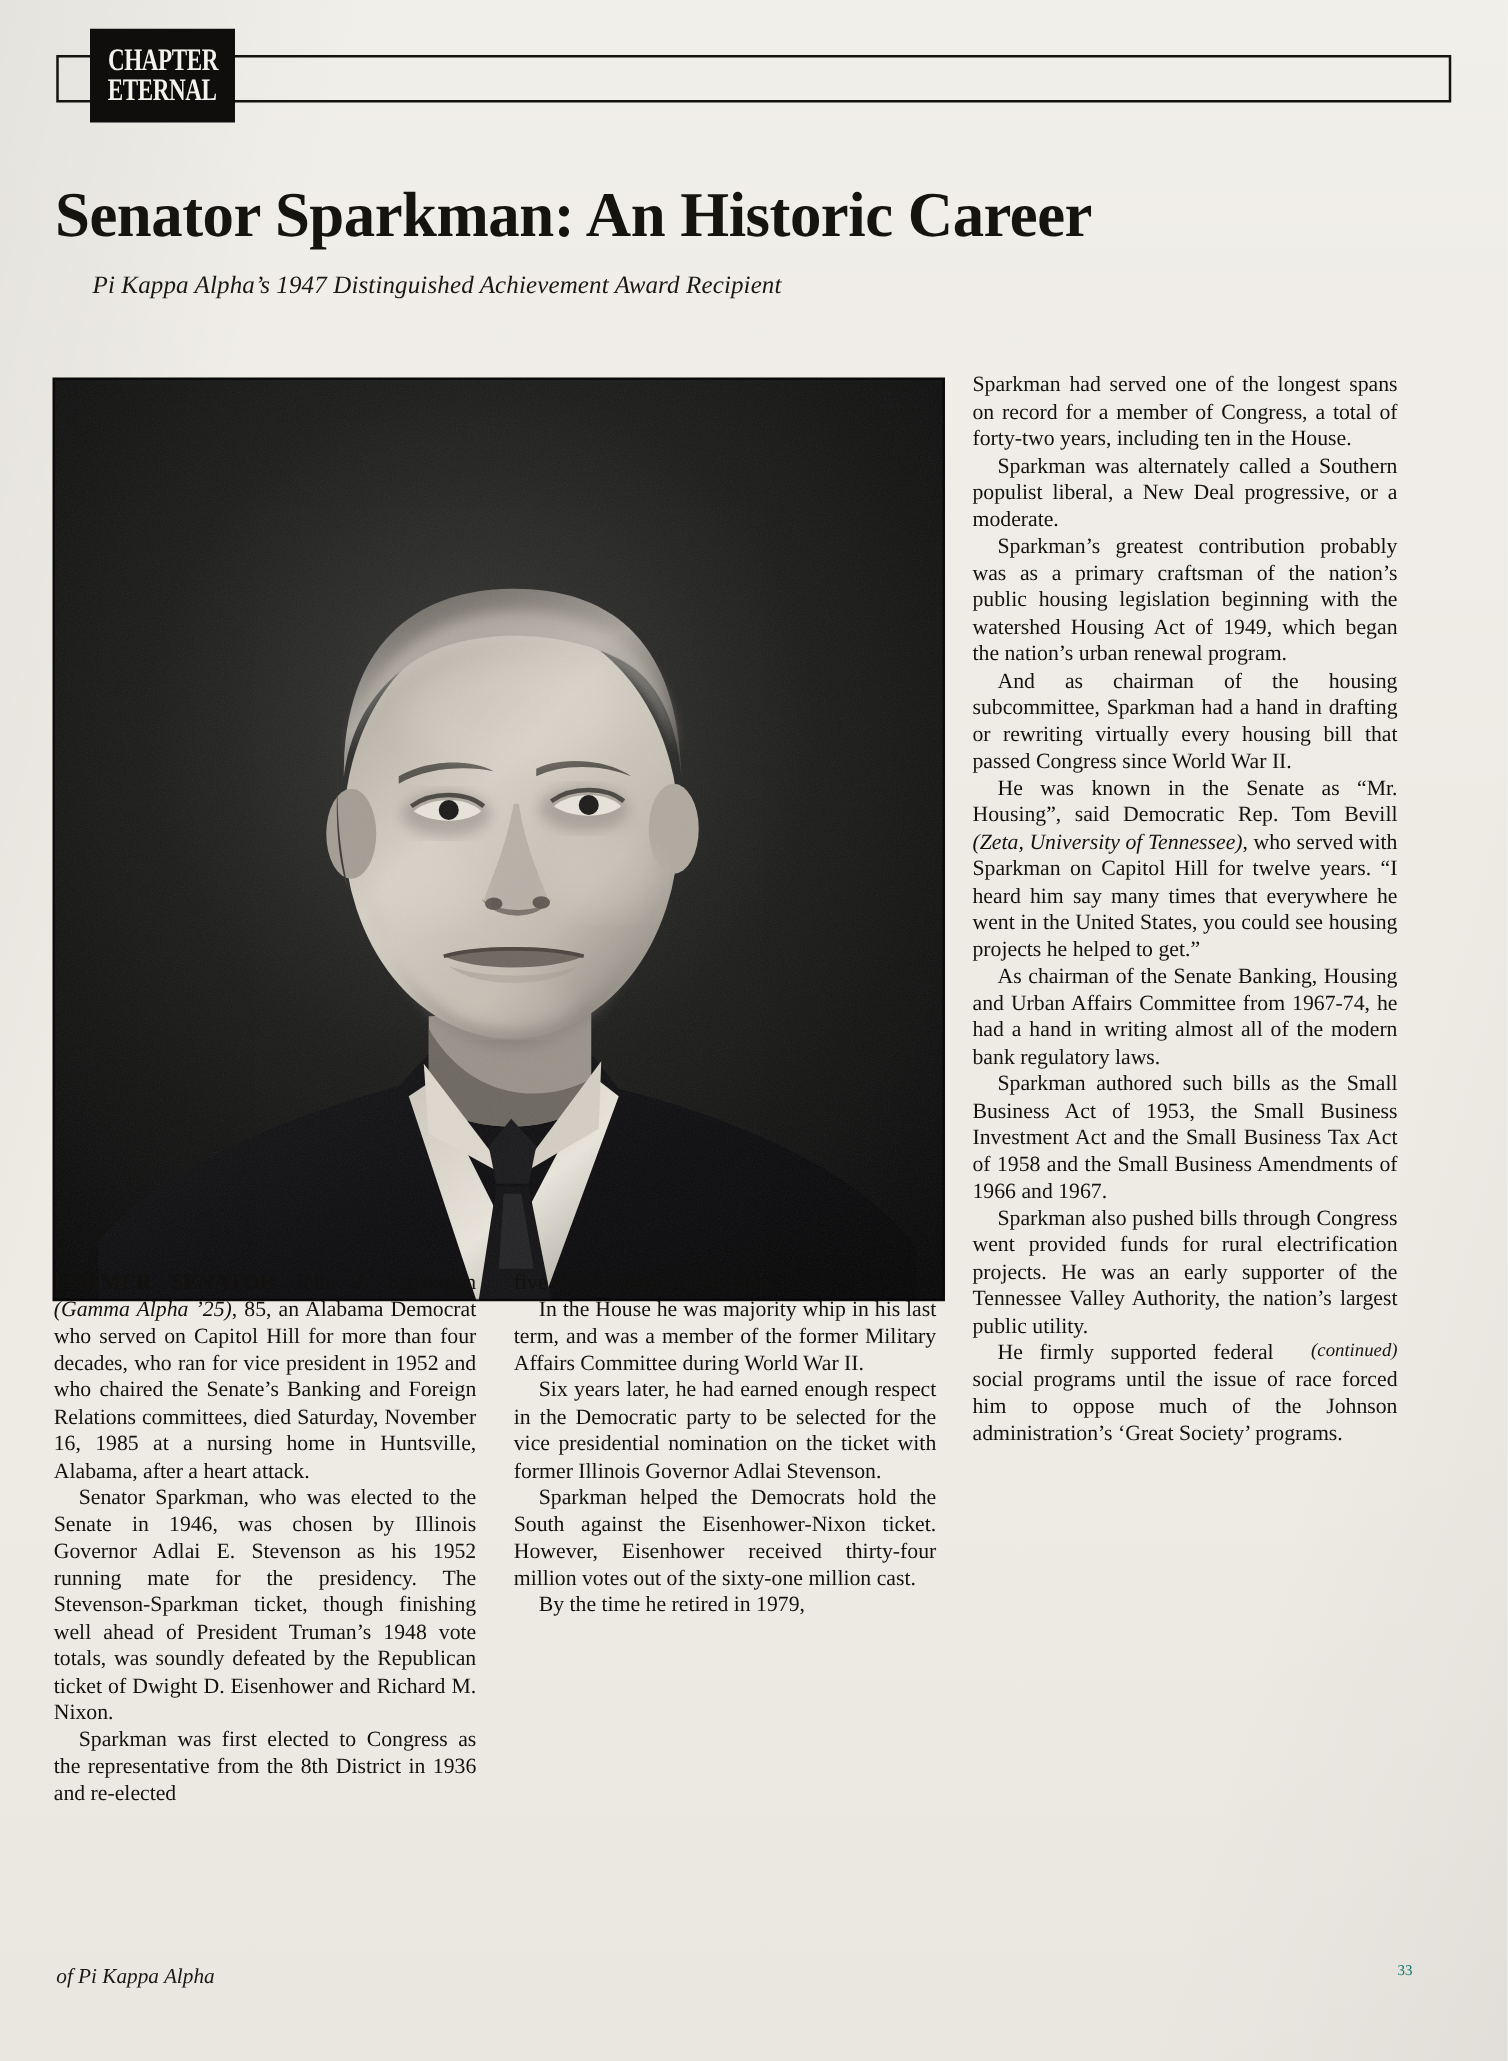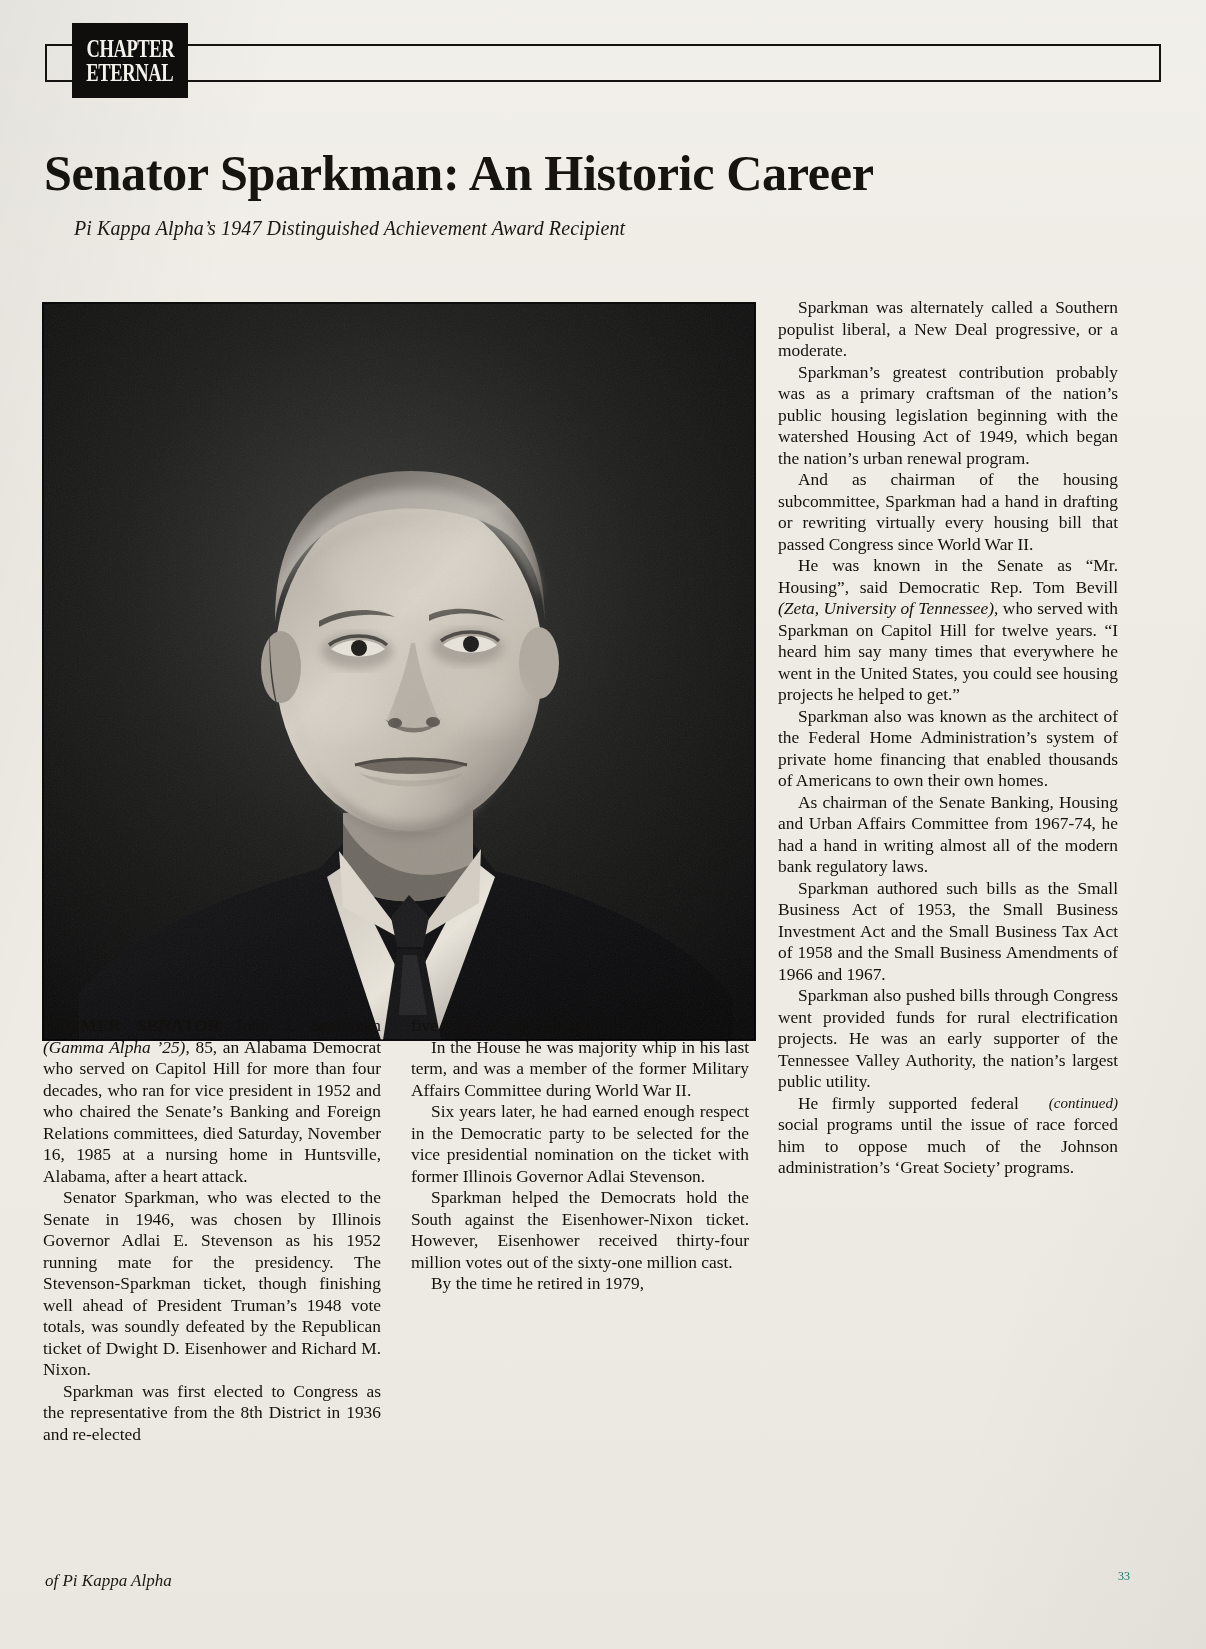--- a/index.html
+++ b/index.html
@@ -285,27 +285,27 @@
 
 <div class="col" id="column-two">
   <p class="first">five times without opposition.</p>
   <p>In the House he was majority whip in his last term, and was a member of the former Military Affairs Committee during World War II.</p>
   <p>Six years later, he had earned enough respect in the Democratic party to be selected for the vice presidential nomination on the ticket with former Illinois Governor Adlai Stevenson.</p>
   <p>Sparkman helped the Democrats hold the South against the Eisenhower-Nixon ticket. However, Eisenhower received thirty-four million votes out of the sixty-one million cast.</p>
   <p>By the time he retired in 1979,</p>
 </div>
 
 <div class="col" id="column-three">
+  <p class="first">Sparkman had served one of the longest spans on record for a member of Congress, a total of forty-two years, including ten in the House.</p>
   <p>Sparkman was alternately called a Southern populist liberal, a New Deal progressive, or a moderate.</p>
   <p>Sparkman’s greatest contribution probably was as a primary craftsman of the nation’s public housing legislation beginning with the watershed Housing Act of 1949, which began the nation’s urban renewal program.</p>
   <p>And as chairman of the housing subcommittee, Sparkman had a hand in drafting or rewriting virtually every housing bill that passed Congress since World War II.</p>
   <p>
     <span>He was known in the Senate as “Mr. Housing”, said Democratic Rep. Tom Bevill </span><i>(Zeta, University of Tennessee)</i><span>, who served with Sparkman on Capitol Hill for twelve years. “I heard him say many times that everywhere he went in the United States, you could see housing projects he helped to get.”</span>
   </p>
-  <p>Sparkman also was known as the architect of the Federal Home Administration’s system of private home financing that enabled thousands of Americans to own their own homes.</p>
   <p>As chairman of the Senate Banking, Housing and Urban Affairs Committee from 1967-74, he had a hand in writing almost all of the modern bank regulatory laws.</p>
   <p>Sparkman authored such bills as the Small Business Act of 1953, the Small Business Investment Act and the Small Business Tax Act of 1958 and the Small Business Amendments of 1966 and 1967.</p>
   <p>Sparkman also pushed bills through Congress went provided funds for rural electrification projects. He was an early supporter of the Tennessee Valley Authority, the nation’s largest public utility.</p>
   <p>
     <span class="contd">(continued)</span><span>He firmly supported federal social programs until the issue of race forced him to oppose much of the Johnson administration’s ‘Great Society’ programs.</span>
   </p>
 </div>
 
 <div class="folio-left">of Pi Kappa Alpha</div>
 <div class="folio-right">33</div>

